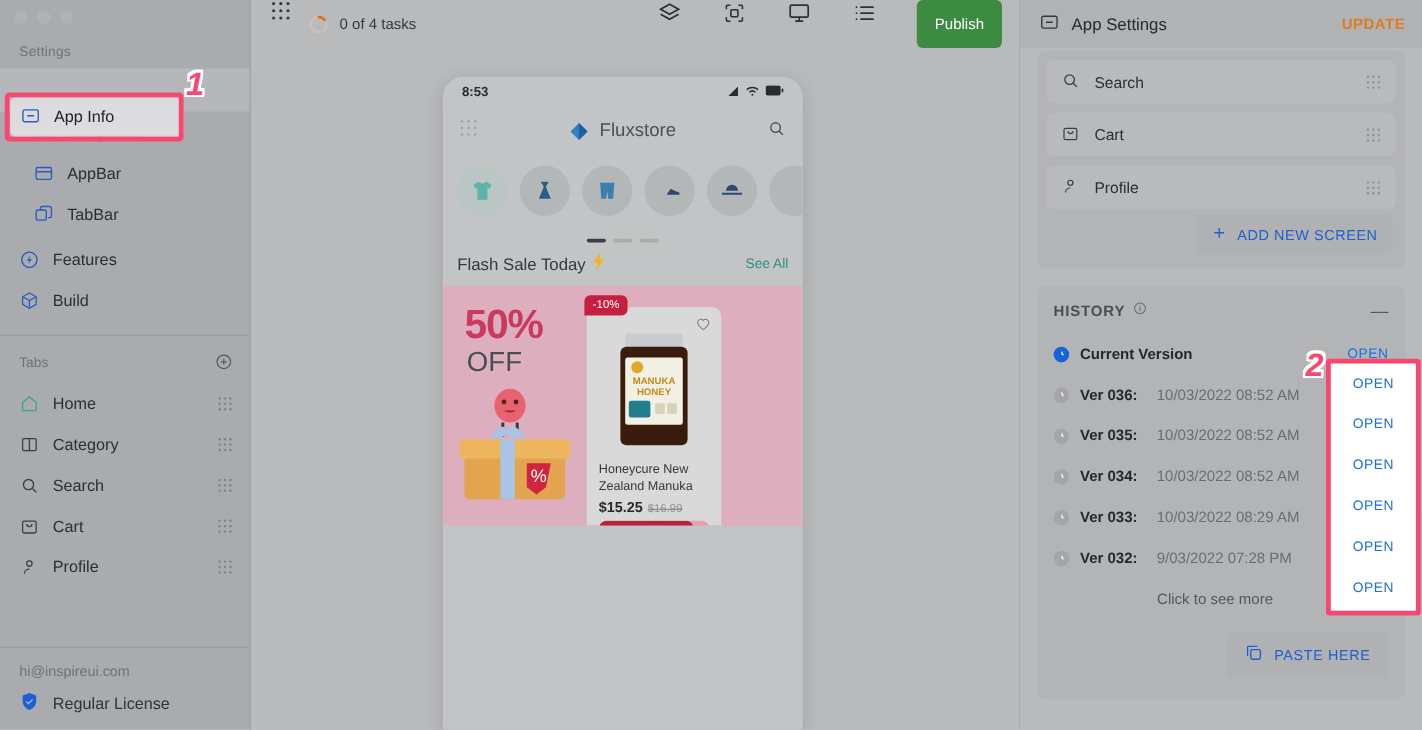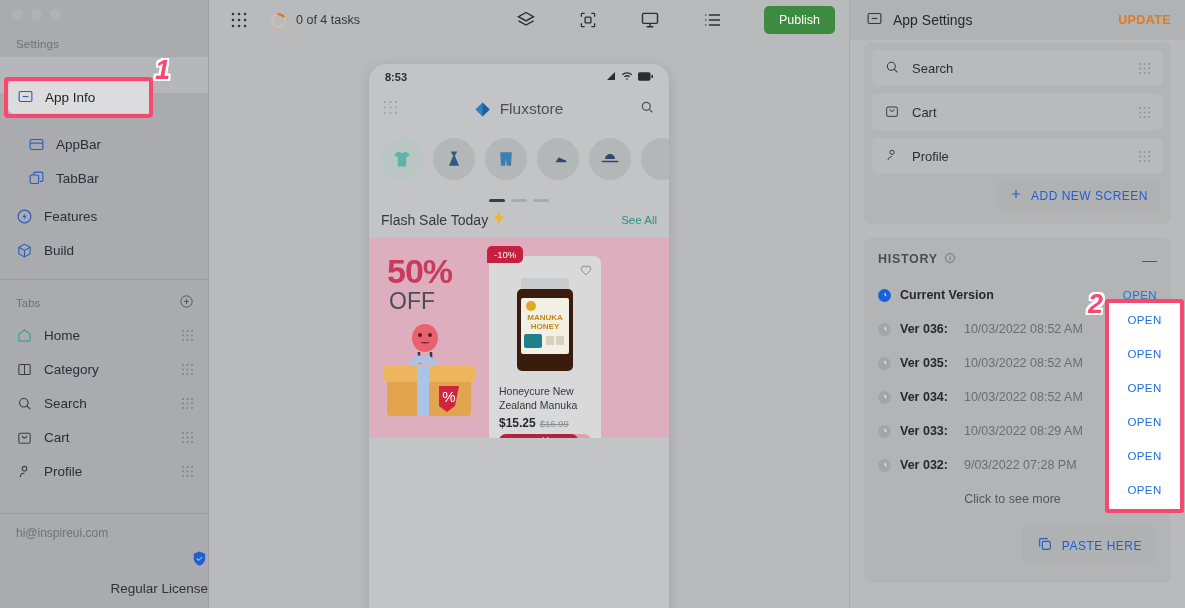--- a/index.html
+++ b/index.html
@@ -52,25 +52,25 @@
     display: flex; align-items: center; gap: 11px; padding-left: 8px;
     font-size: 13.5px; color: #1d2125; z-index: 6;
   }
   .appinfo-pill svg { width: 17px; height: 17px; }
 
   .drag-dots { width: 13px; height: 13px; opacity: .55; }
   .drag-dots svg { display: block; }
 
   .side-foot { border-top: 1px solid #9b9da0; padding: 10px 0 12px 0; }
   .side-foot .mail { font-size: 12px; color: #6f7275; padding: 2px 0 10px 16px; }
-  .side-foot .lic { display: flex; align-items: flex-end; gap: 11px; padding-left: 16px; font-size: 13.5px; flex-direction: column; }
+  .side-foot .lic { display: flex; align-items: center; gap: 11px; padding-left: 16px; font-size: 13.5px; }
 
   
   .center { flex: 1 1 auto; height: 608px; position: relative; display: flex; flex-direction: column; background: #b9babc; }
-  .topbar { height: 40px; display: flex; align-items: center; padding: 0 14px 0 21px; gap: 22px; }
+  .topbar { height: 40px; display: flex; padding: 0 14px 0 16px; gap: 14px; }
   .grid-ico { width: 18px; height: 18px; }
   .tasks { display: flex; align-items: center; gap: 9px; font-size: 12.5px; color: #34383c; }
   .ring { width: 17px; height: 17px; }
   .spacer { flex: 1 1 auto; }
   .tb-ico { width: 22px; height: 22px; display: flex; align-items: center; justify-content: center; cursor: pointer; margin: 0 9px; }
   .tb-ico svg { width: 20px; height: 20px; display: block; }
   .publish {
     background: #3d8b41; color: #fff; font-size: 12.5px; font-weight: 500;
     border: none; border-radius: 5px; padding: 7px 15px; cursor: pointer; margin-left: 10px;
     font-family: inherit;

